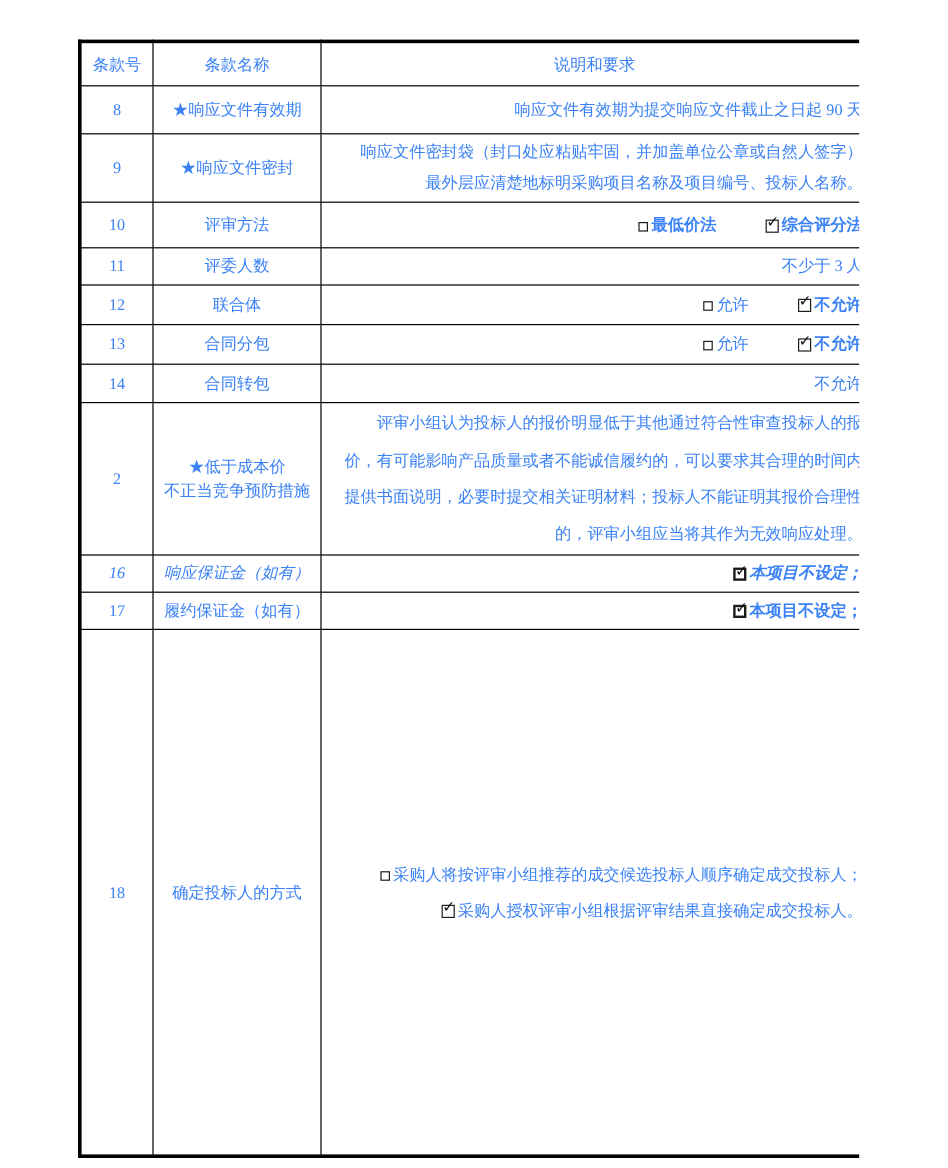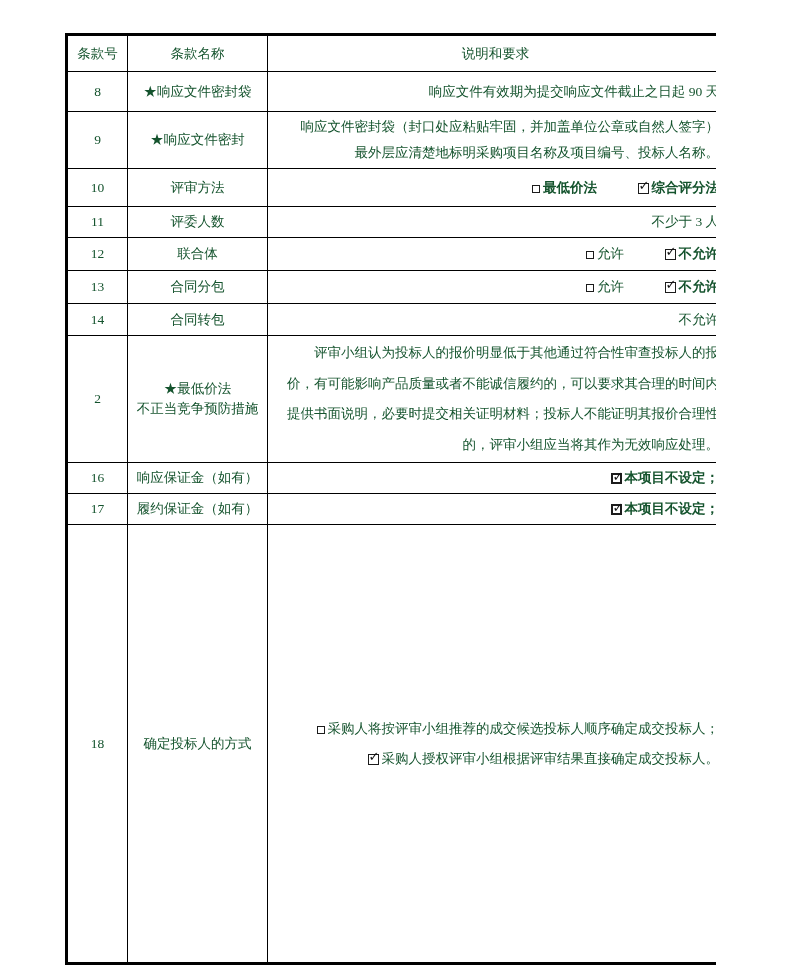--- a/index.html
+++ b/index.html
@@ -1,21 +1,21 @@
 <!DOCTYPE html>
 <html><head>
 <meta charset="utf-8">
 <style>
   html,body{margin:0;padding:0;background:#ffffff;}
   .page{
     position:relative;
     width:716px;height:973px;
     background:#ffffff;
     font-family:"Liberation Serif","DejaVu Serif",serif;
-    color:#14532d;
+    color:#3b82f6;
     overflow:hidden;
   }
   table.tbl{
     position:absolute;left:65px;top:33px;
     width:658px;
     border-collapse:collapse;
     table-layout:fixed;
     border:3px solid #000;
     font-size:13.5px;
   }
@@ -28,21 +28,21 @@
   thead tr{height:37px;}
   
   tbody tr:nth-child(1){height:40px;}
   tbody tr:nth-child(2){height:57px;}
   tbody tr:nth-child(3){height:38px;}
   tbody tr:nth-child(4){height:28px;}
   tbody tr:nth-child(5){height:33px;font-family:Liberation Serif, serif;}
   tbody tr:nth-child(6){height:33px;}
   tbody tr:nth-child(7){height:32px;}
   tbody tr:nth-child(8){height:122px;}
-  tbody tr:nth-child(9){height:30px;}
+  tbody tr:nth-child(9){height:30px;font-style:italic;}
   tbody tr:nth-child(10){height:25px;}
   tbody tr:nth-child(11){height:439px;}
 
   th{text-align:center;}
   td.no,td.nm{text-align:center;line-height:20px;}
   td.ct{
     text-align:right;
     padding:2px 4px;
     line-height:26px;
   }
@@ -88,21 +88,21 @@
     <thead>
       <tr>
         <th>条款号</th>
         <th>条款名称</th>
         <th>说明和要求</th>
       </tr>
     </thead>
     <tbody id="tbody">
         <tr>
           <td class="no">8</td>
-          <td class="nm"><span>★响应文件密封袋</span></td>
+          <td class="nm"><span>★响应文件有效期</span></td>
           <td class="ct">
             <div class="line"><span>　响应文件有效期为提交响应文件截止之日起 90 天</span></div>
           </td>
         </tr>
         <tr>
           <td class="no">9</td>
           <td class="nm"><span>★响应文件密封</span></td>
           <td class="ct">
             <div class="line"><span>　响应文件密封袋（封口处应粘贴牢固，并加盖单位公章或自然人签字）</span></div>
             <div class="line"><span>最外层应清楚地标明采购项目名称及项目编号、投标人名称。</span></div>
@@ -138,21 +138,21 @@
         </tr>
         <tr>
           <td class="no">14</td>
           <td class="nm"><span>合同转包</span></td>
           <td class="ct">
             <div class="line"><span>　不允许</span></div>
           </td>
         </tr>
         <tr>
           <td class="no">2</td>
-          <td class="nm"><span>★最低价法</span><br><span>不正当竞争预防措施</span></td>
+          <td class="nm"><span>★低于成本价</span><br><span>不正当竞争预防措施</span></td>
           <td class="ct">
             <div class="line"><span>　　评审小组认为投标人的报价明显低于其他通过符合性审查投标人的报</span></div>
             <div class="line"><span>价，有可能影响产品质量或者不能诚信履约的，可以要求其合理的时间内</span></div>
             <div class="line"><span>提供书面说明，必要时提交相关证明材料；投标人不能证明其报价合理性</span></div>
             <div class="line"><span>的，评审小组应当将其作为无效响应处理。</span></div>
           </td>
         </tr>
         <tr>
           <td class="no">16</td>
           <td class="nm"><span>响应保证金（如有）</span></td>

